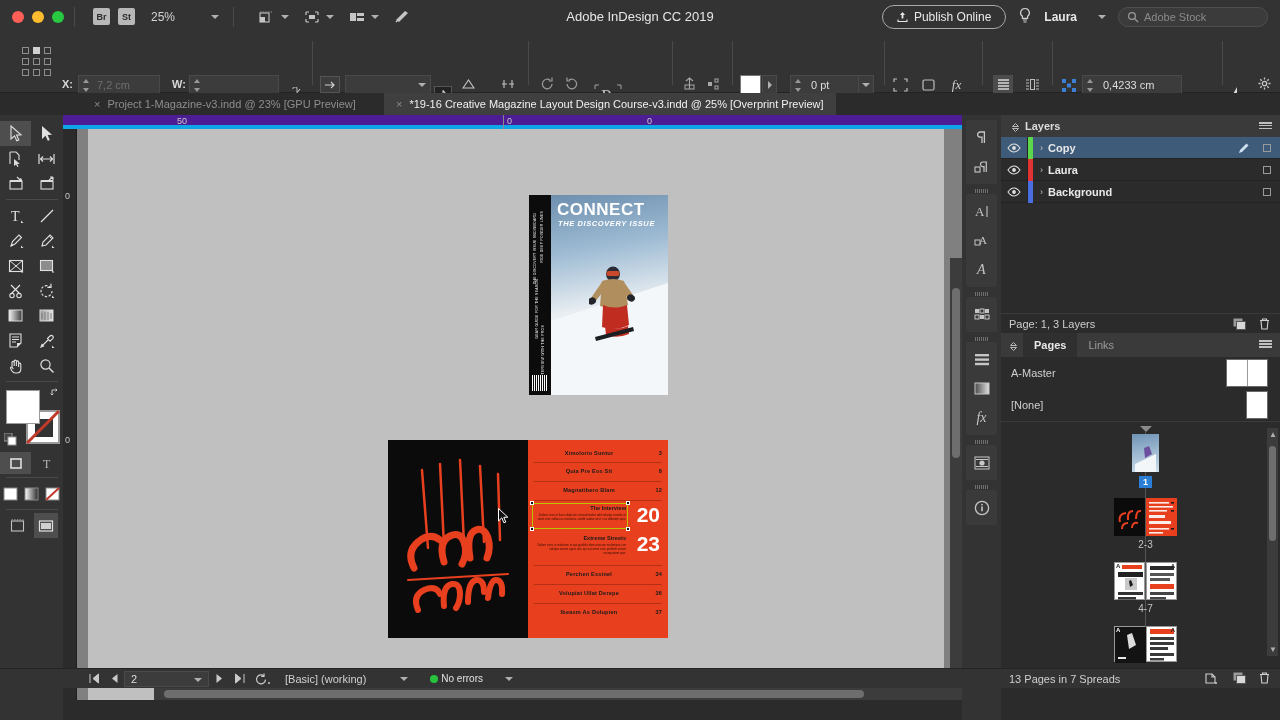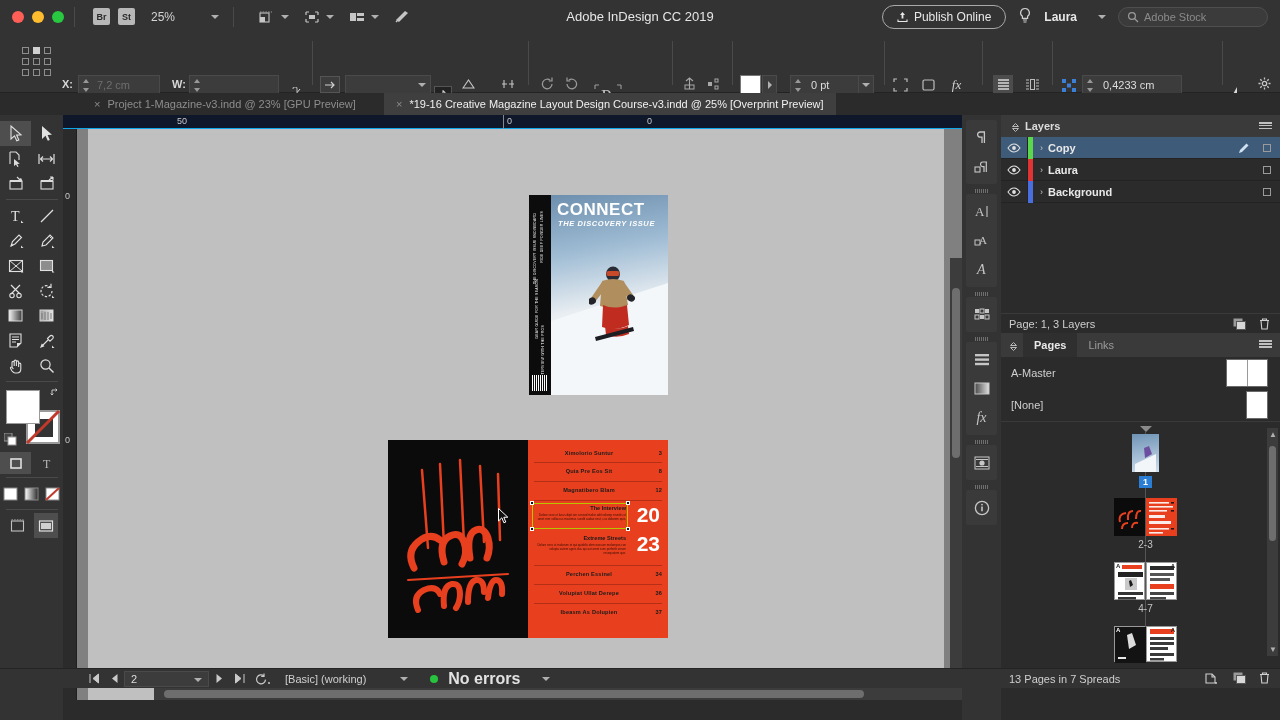--- a/index.html
+++ b/index.html
@@ -72,21 +72,21 @@
   .tdiv{width:52px;height:1px;background:#4a4a4a;margin:3px 6px;}
   .fillstroke{position:relative;width:58px;height:58px;margin:6px 0 0 4px;}
   .fs-stroke{position:absolute;left:22px;top:22px;width:34px;height:34px;background:#fff;border:2px solid #9a9a9a;}
   .fs-stroke::after{content:'';position:absolute;left:7px;top:7px;width:18px;height:18px;background:#333;}
   .fs-fill{position:absolute;left:2px;top:2px;width:34px;height:34px;background:#fff;border:1px solid #9a9a9a;}
   .fs-none{position:absolute;left:22px;top:22px;width:34px;height:34px;overflow:hidden;}
   .fs-swap{position:absolute;right:0;top:-2px;color:#c0c0c0;font-size:10px;}
   .fs-def{position:absolute;left:0;bottom:0;width:13px;height:13px;}
 
   
-  .rulerH{position:absolute;left:63px;top:115px;width:899px;height:14px;background:#0f172a;border-bottom:1px solid #0ea5e9;text-decoration:underline;}
+  .rulerH{position:absolute;left:63px;top:115px;width:899px;height:14px;background:#4c1d95;border-bottom:4px solid #0ea5e9;text-decoration:underline;}
   .rulerV{position:absolute;left:63px;top:129px;width:14px;height:571px;background:#2b2b2b;border-right:1px solid #1f1f1f;}
   .rcorner{position:absolute;left:63px;top:115px;width:14px;height:14px;background:#2b2b2b;}
   .rtick{position:absolute;background:#6a6a6a;}
   .rnum{position:absolute;font-size:9px;color:#c9c9c9;}
   .canvas{position:absolute;left:77px;top:129px;width:885px;height:571px;background:#808080;overflow:hidden;padding-left:44px;}
   .pasteboard{position:absolute;left:11px;top:0;width:856px;height:571px;background:#c0c0c0;}
 
   
   .page-cover{position:absolute;left:441px;top:66px;width:139px;height:200px;background:#111;overflow:hidden;}
   .cv-photo{position:absolute;left:22px;top:0;width:117px;height:200px;
@@ -1200,21 +1200,21 @@
     <span class="st-nav" style="width:28px">
       <svg width="16" height="12" viewBox="0 0 16 12">
           <path d="M9 3a4.5 4.5 0 1 0 1.5 3.6" stroke="#c9c9c9" stroke-width="1.2" fill="none"></path>
           <path d="M9 0.6V3.4H6.2" stroke="#c9c9c9" stroke-width="1.2" fill="none"></path>
           <circle cx="14" cy="10" r="1" fill="#c9c9c9"></circle>
         </svg>
     </span>
     <span class="st-sel">[Basic] (working)</span>
     <span class="caret" style="margin-left:34px"></span>
     <span class="gdot" style="margin-left:22px"></span>
-    <span style="margin-left:10px;font-size:16px;color:#e2e2e2;font-weight:bold">No errors</span>
+    <span style="margin-left:3px;font-size:10px;color:#e2e2e2;font-weight:normal">No errors</span>
     <span class="caret" style="margin-left:22px"></span>
   </div>
 
   <div class="pstatus">
     <span>13 Pages in 7 Spreads</span>
     <span class="ic" style="right:62px">
       <svg width="14" height="13" viewBox="0 0 14 13">
           <path d="M2 2h6l3 3v6H2Z" fill="none" stroke="#cfcfcf" stroke-width="1.1"></path>
           <path d="M8 2v3h3" fill="none" stroke="#cfcfcf" stroke-width="1.1"></path>
           <circle cx="12" cy="11" r="1" fill="#cfcfcf"></circle>

